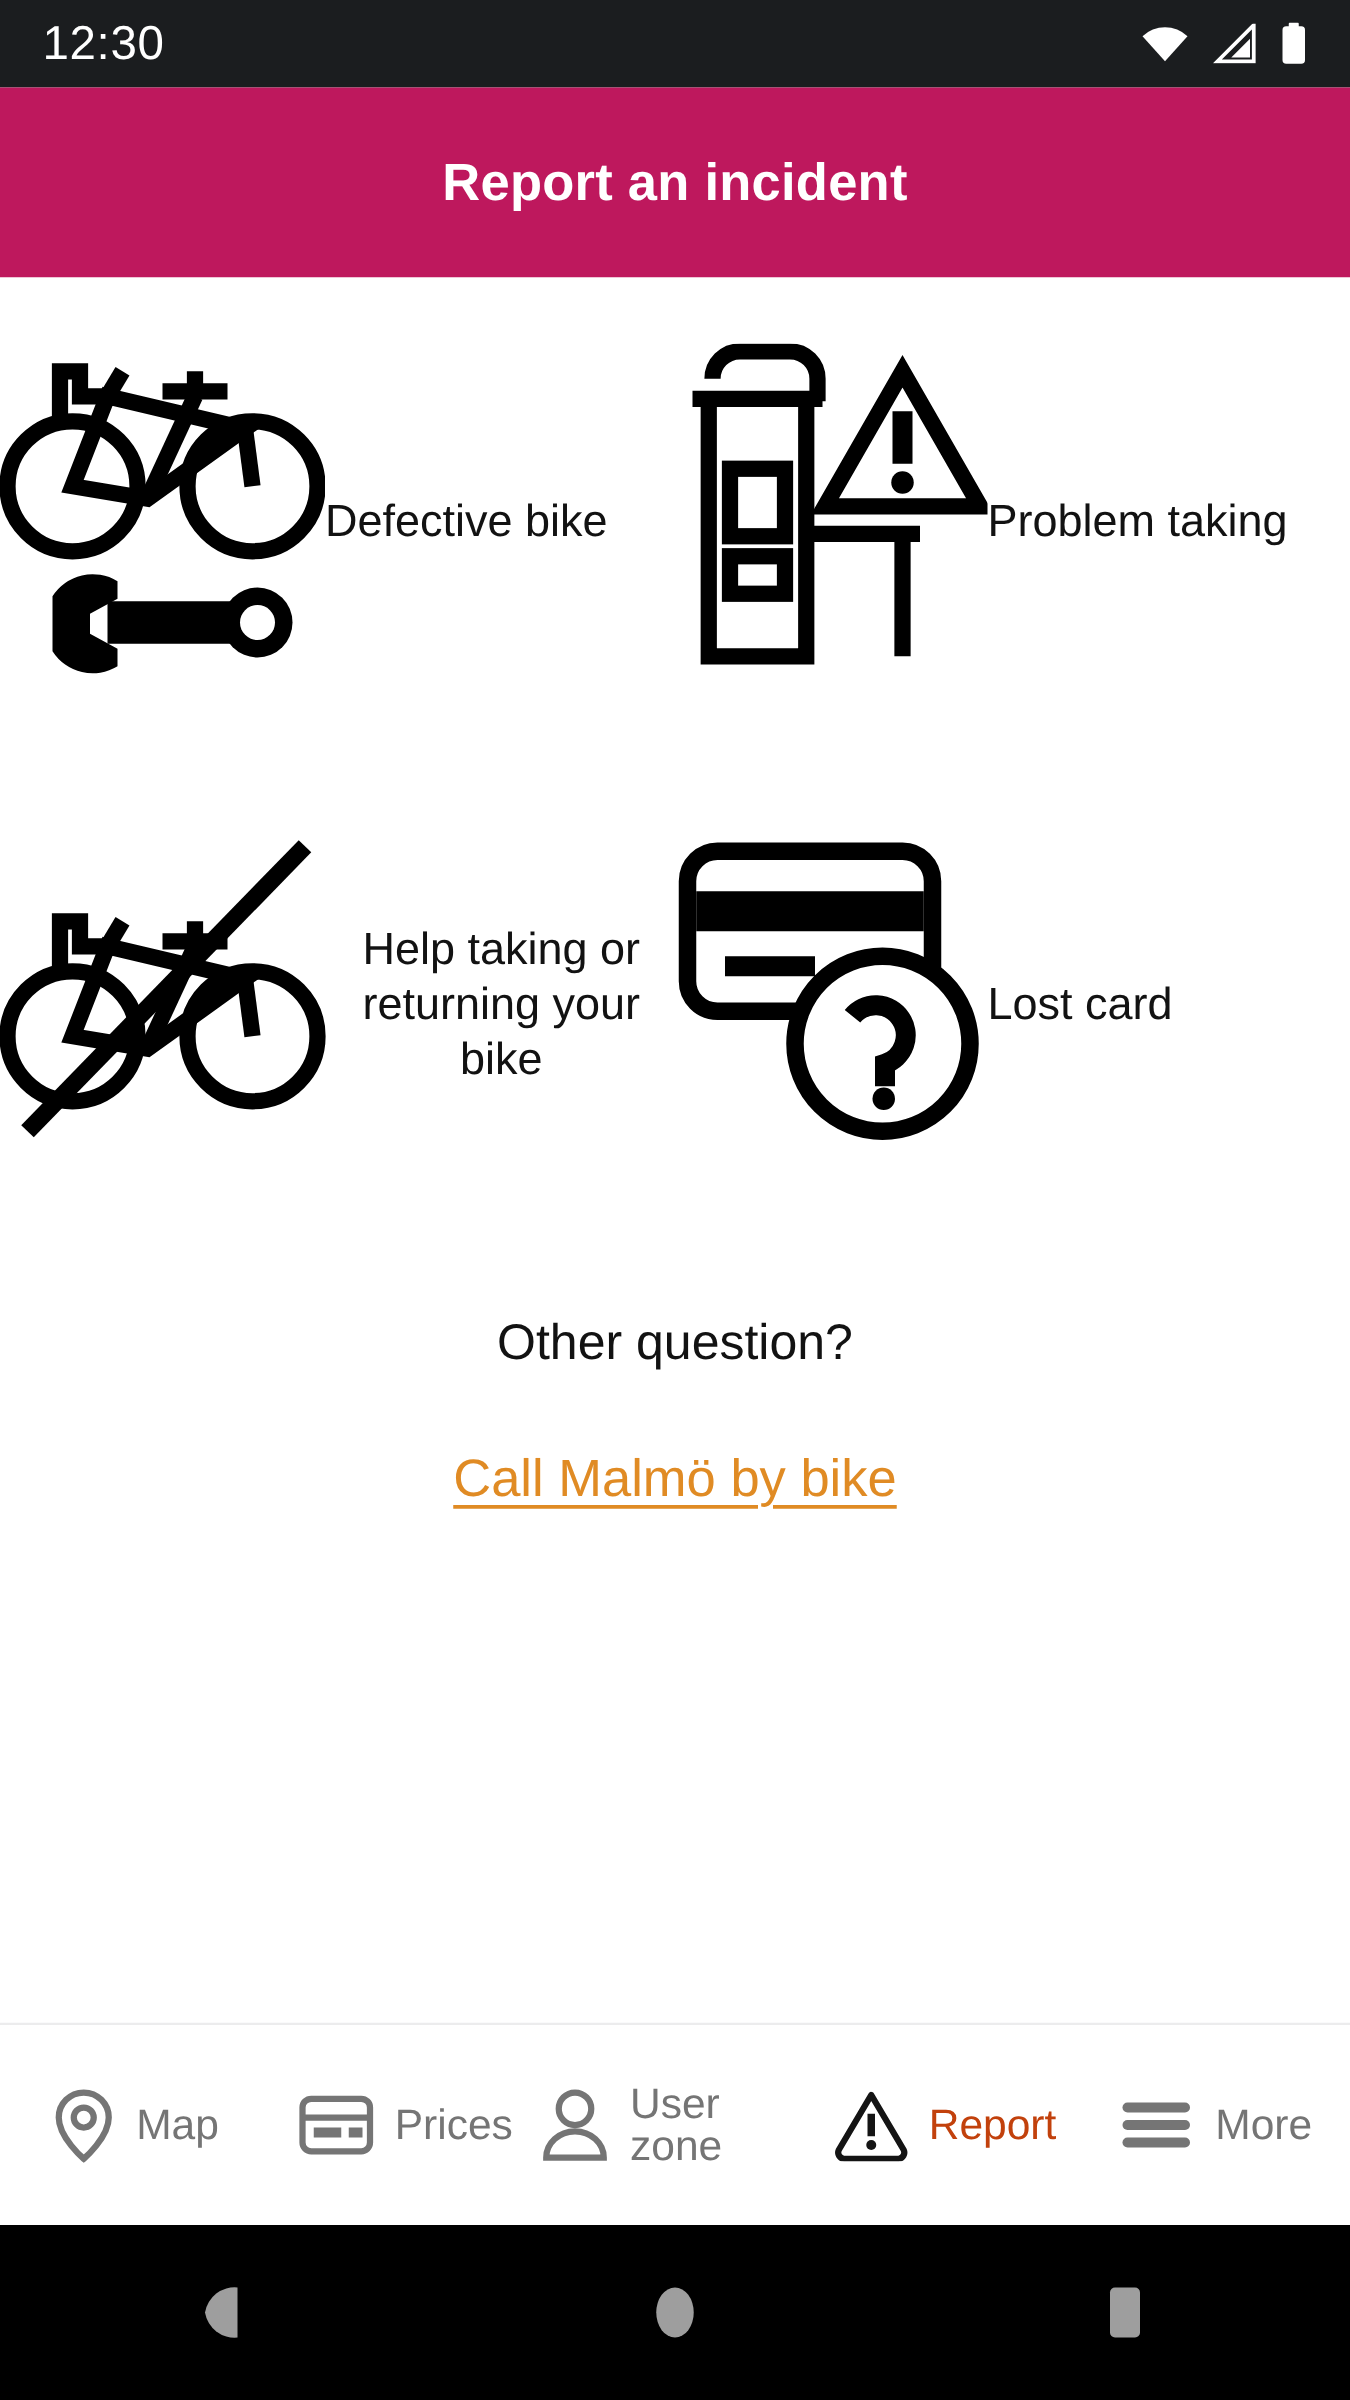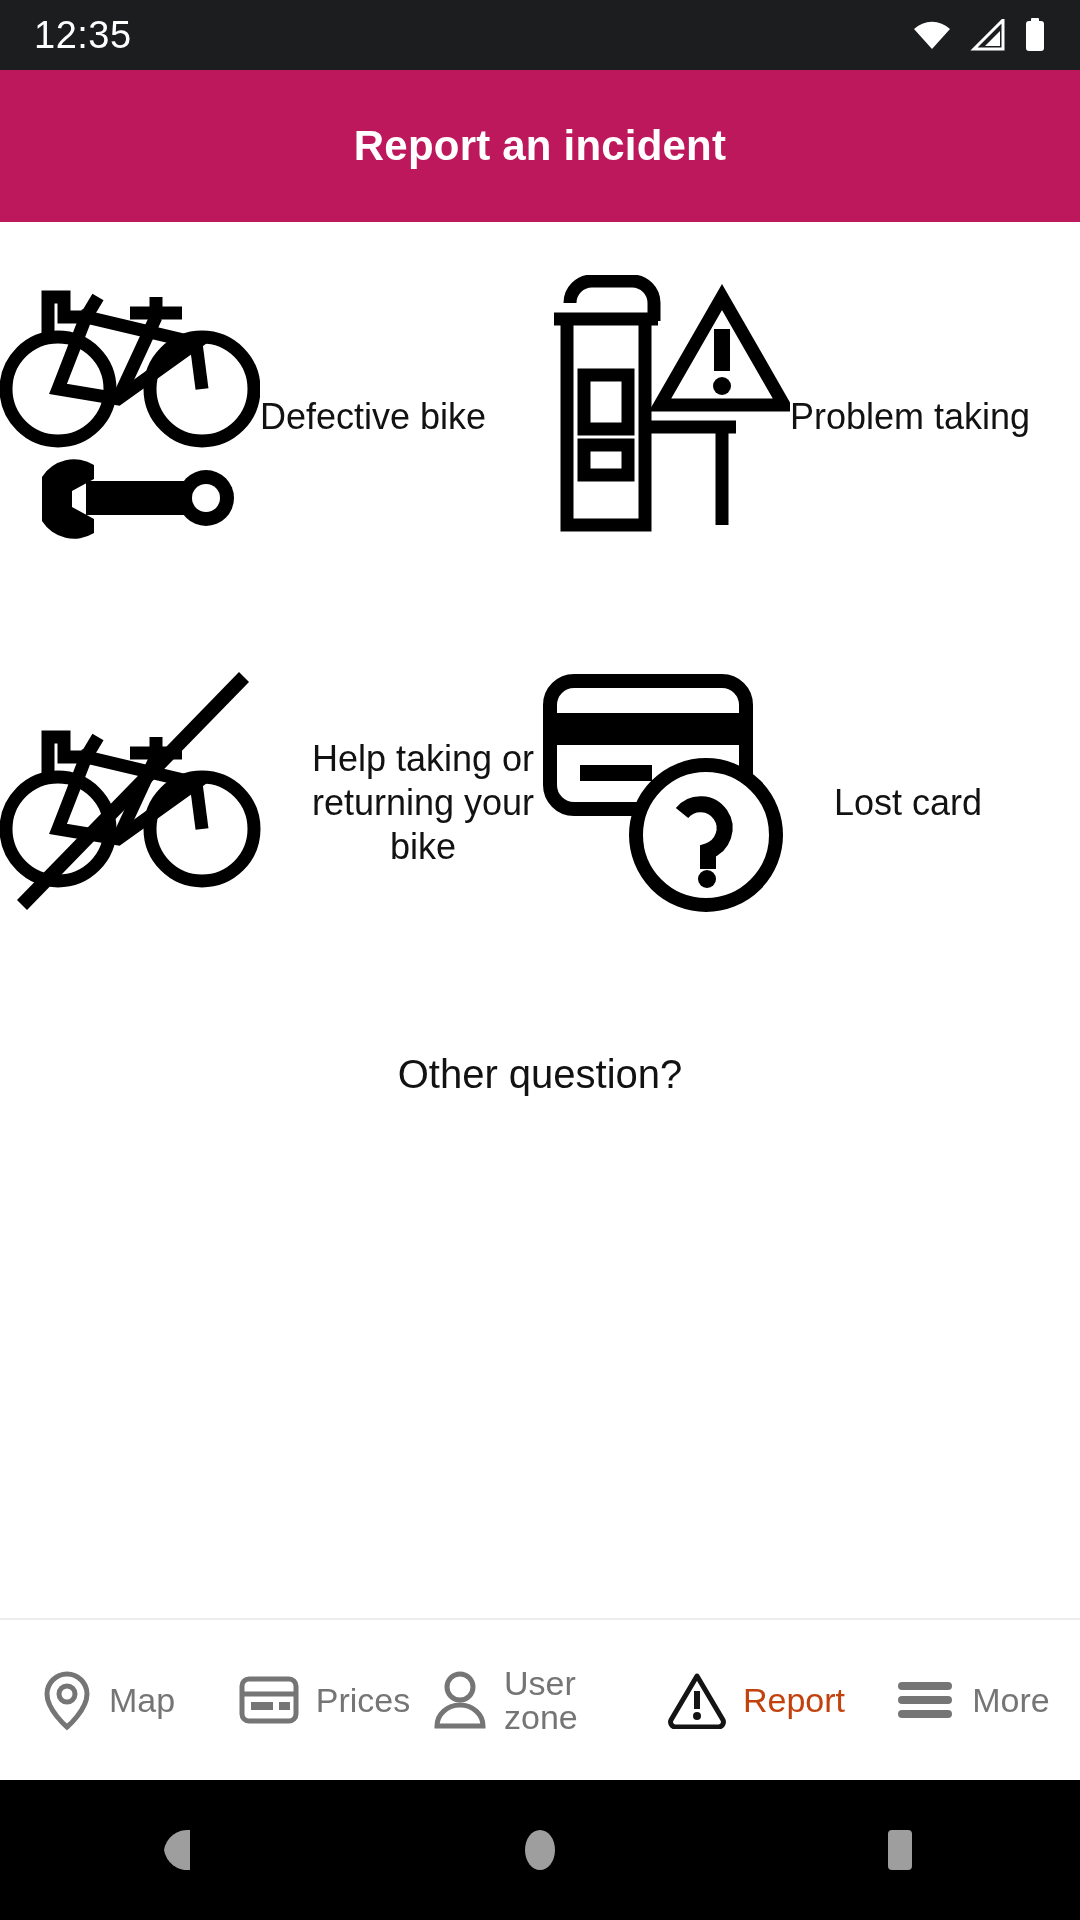--- a/index.html
+++ b/index.html
@@ -75,21 +75,21 @@
   .cell-icon svg { display:block; }
   .cell-label {
     font-size:36px;
     color:#121212;
     text-align:center;
     line-height:1.22;
     margin-top:22px;
     white-space:pre-line;
   }
 
-  .row2 { margin-top:86px;gap:44px; }
+  .row2 { margin-top:86px; }
 
   .other-block {
     margin-top:110px;
     text-align:center;
   }
   .other-question {
     font-size:40px;
     color:#121212;
   }
   .call-link {
@@ -144,21 +144,21 @@
     cursor:pointer;
   }
   .sysnav-btn svg { display:block; }
 </style>
 </head>
 <body>
 
 <div id="screen">
 
   <div class="statusbar">
-    <div class="status-time">12:35</div>
+    <div class="status-time">12:30</div>
     <div class="status-icons">
       <span>
         <svg width="40" height="32" viewBox="0 0 40 32">
           <path d="M20 30 L2 10 A26 26 0 0 1 38 10 Z" fill="#ffffff"></path>
         </svg>
       </span>
       <span>
         <svg width="36" height="32" viewBox="0 0 36 32">
           <path d="M33 1 L33 30 L4 30 Z" fill="none" stroke="#ffffff" stroke-width="3"></path>
           <path d="M30 12 L30 27 L15 27 Z" fill="#ffffff"></path>
@@ -260,20 +260,21 @@
             <circle cx="167" cy="212" r="9" fill="#000000"></circle>
           </svg>
         </div>
         <div class="cell-label">Lost card</div>
       </div>
 
     </div>
 
     <div class="other-block">
       <div class="other-question">Other question?</div>
+      <a class="call-link">Call Malmö by bike</a>
     </div>
 
   </div>
 
   <div class="bottomnav">
 
     <div class="nav-item">
       <div class="nav-icon">
         <svg width="52" height="62" viewBox="0 0 52 62">
           <path d="M26 5 a20 20 0 0 1 20 20 c0 16 -20 33 -20 33 S6 41 6 25 A20 20 0 0 1 26 5 z" fill="none" stroke="#757575" stroke-width="5"></path>

